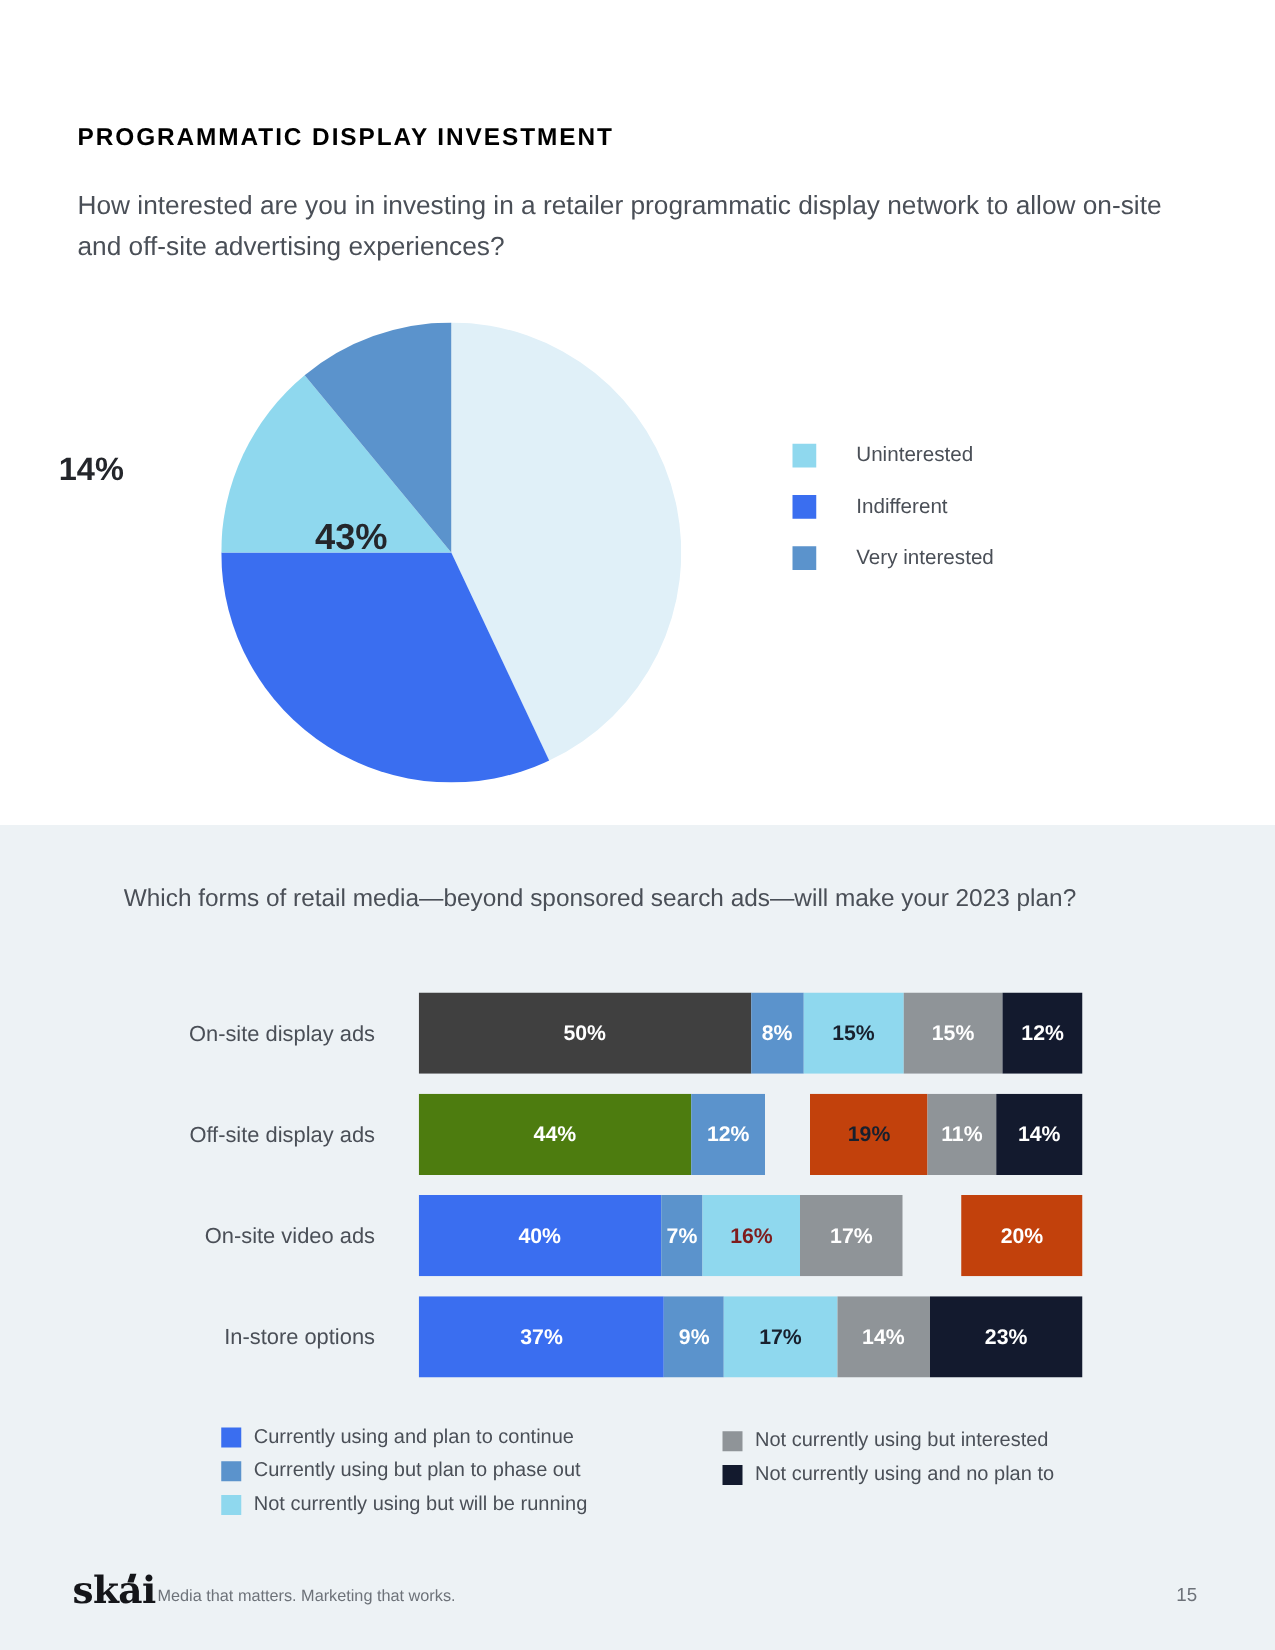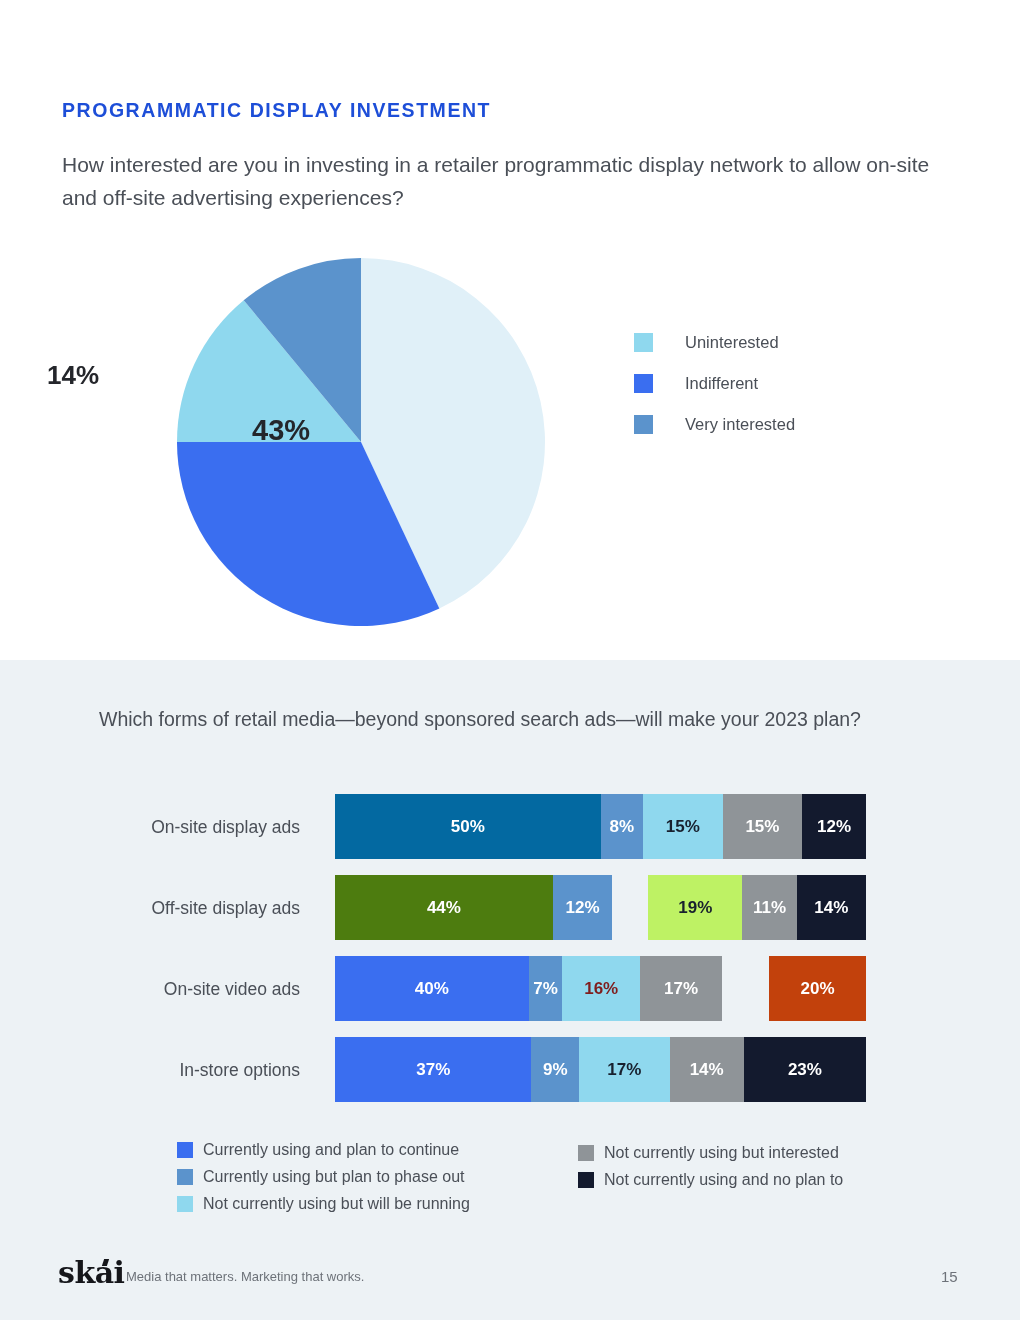--- a/index.html
+++ b/index.html
@@ -24,21 +24,21 @@
     background: #ffffff;
   }
 
   #page-title {
     position: absolute;
     left: 62px;
     top: 99px;
     font-size: 19.5px;
     font-weight: bold;
     letter-spacing: 1.55px;
-    color: #1d4ed8;
+    color: #000000;
     white-space: nowrap;
   }
 
   #question-1 {
     position: absolute;
     left: 62px;
     top: 148px;
     width: 870px;
     font-size: 21px;
     line-height: 33px;
@@ -84,21 +84,21 @@
   }
 
   
   #pie-legend {
     position: absolute;
     left: 634px;
     top: 333px;
   }
   .pie-legend-row {
     display: flex;
-    align-items: flex-start;
+    align-items: flex-end;
     height: 41px;
   }
   .pie-legend-swatch {
     width: 19px;
     height: 19px;
     flex: 0 0 19px;
   }
   .pie-legend-text {
     margin-left: 32px;
     font-size: 16.5px;
@@ -283,33 +283,33 @@
 </div>
 
 <div id="bottom-section"></div>
 
 <div id="question-2">Which forms of retail media—beyond sponsored search ads—will make your 2023 plan?</div>
 
 <div id="bars">
     <div class="bar-row">
       <div class="bar-cat-label">On-site display ads</div>
       <div class="bar-track">
-        <div class="bar-seg" style="width: 50%; background: #0369a1; color: rgb(255, 255, 255);">50%</div>
+        <div class="bar-seg" style="width: 50%; background: #404040; color: rgb(255, 255, 255);">50%</div>
         <div class="bar-seg" style="width: 8%; background: rgb(91, 147, 204); color: rgb(255, 255, 255);">8%</div>
         <div class="bar-seg" style="width: 15%; background: rgb(143, 216, 238); color: rgb(24, 32, 46);">15%</div>
         <div class="bar-seg" style="width: 15%; background: rgb(143, 148, 152); color: rgb(255, 255, 255);">15%</div>
         <div class="bar-seg" style="width: 12%; background: rgb(19, 26, 46); color: rgb(255, 255, 255);">12%</div>
       </div>
     </div>
     <div class="bar-row">
       <div class="bar-cat-label">Off-site display ads</div>
       <div class="bar-track">
         <div class="bar-seg" style="width: 44%; background: #4d7c0f; color: rgb(255, 255, 255);">44%</div>
         <div class="bar-seg" style="width: 12%; background: rgb(91, 147, 204); color: rgb(255, 255, 255);">12%</div>
-        <div class="bar-seg" style="width: 19%; background: #bef264; color: rgb(24, 32, 46); margin-left: 36px;">19%</div>
+        <div class="bar-seg" style="width: 19%; background: #c2410c; color: rgb(24, 32, 46); margin-left: 36px;">19%</div>
         <div class="bar-seg" style="width: 11%; background: rgb(143, 148, 152); color: rgb(255, 255, 255);">11%</div>
         <div class="bar-seg" style="width: 14%; background: rgb(19, 26, 46); color: rgb(255, 255, 255);">14%</div>
       </div>
     </div>
     <div class="bar-row">
       <div class="bar-cat-label">On-site video ads</div>
       <div class="bar-track">
         <div class="bar-seg" style="width: 40%; background: rgb(58, 110, 240); color: rgb(255, 255, 255);">40%</div>
         <div class="bar-seg" style="width: 7%; background: rgb(91, 147, 204); color: rgb(255, 255, 255);">7%</div>
         <div class="bar-seg" style="width: 16%; background: rgb(143, 216, 238); color: #7f1d1d;">16%</div>

